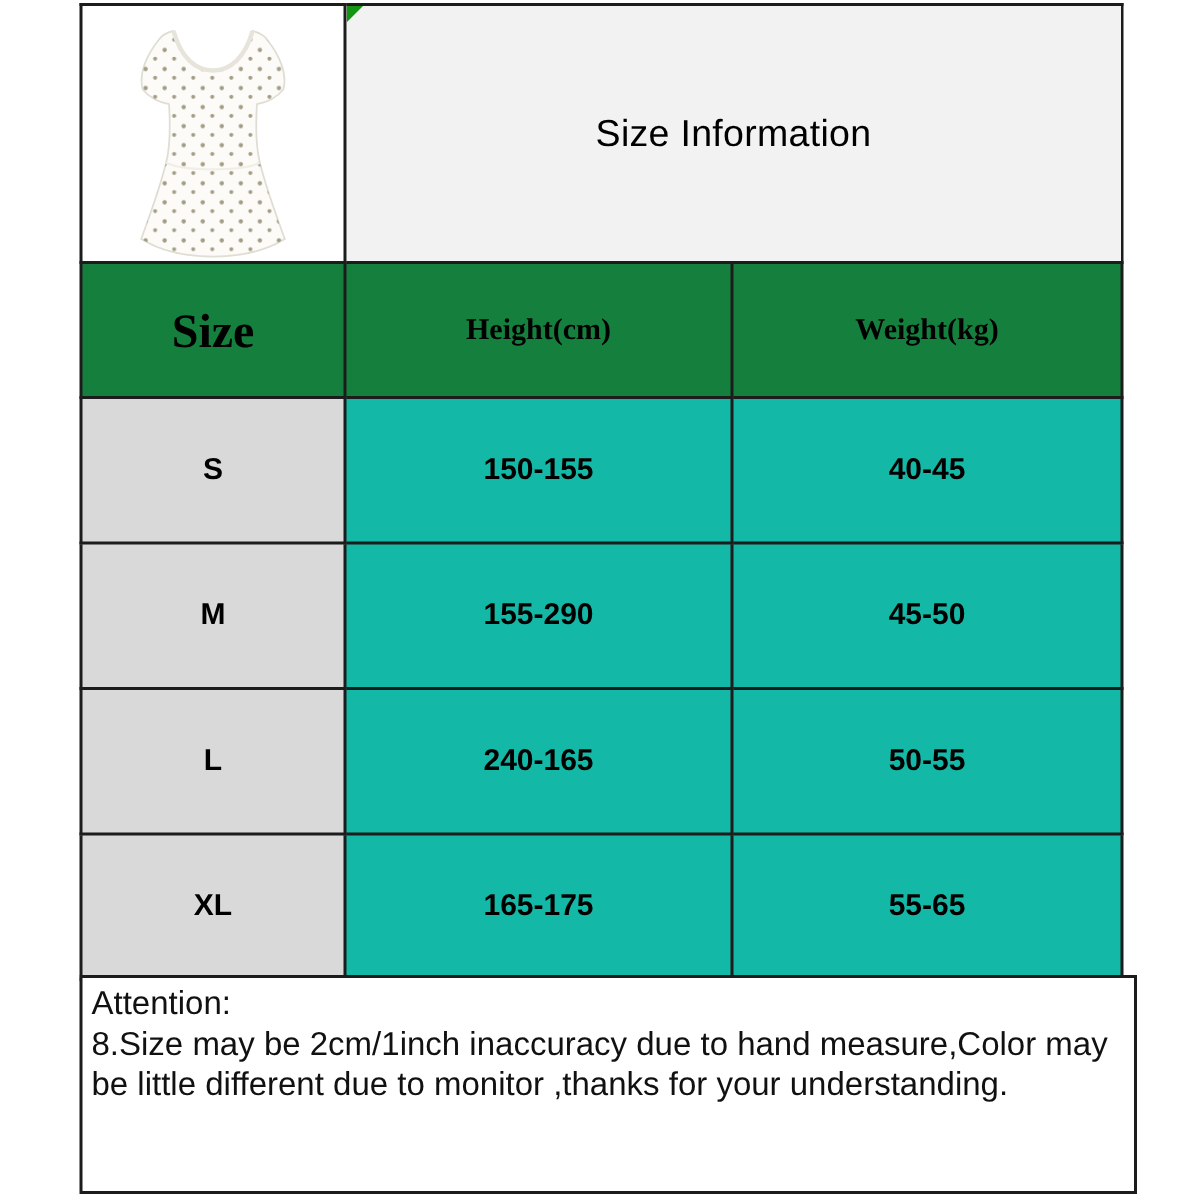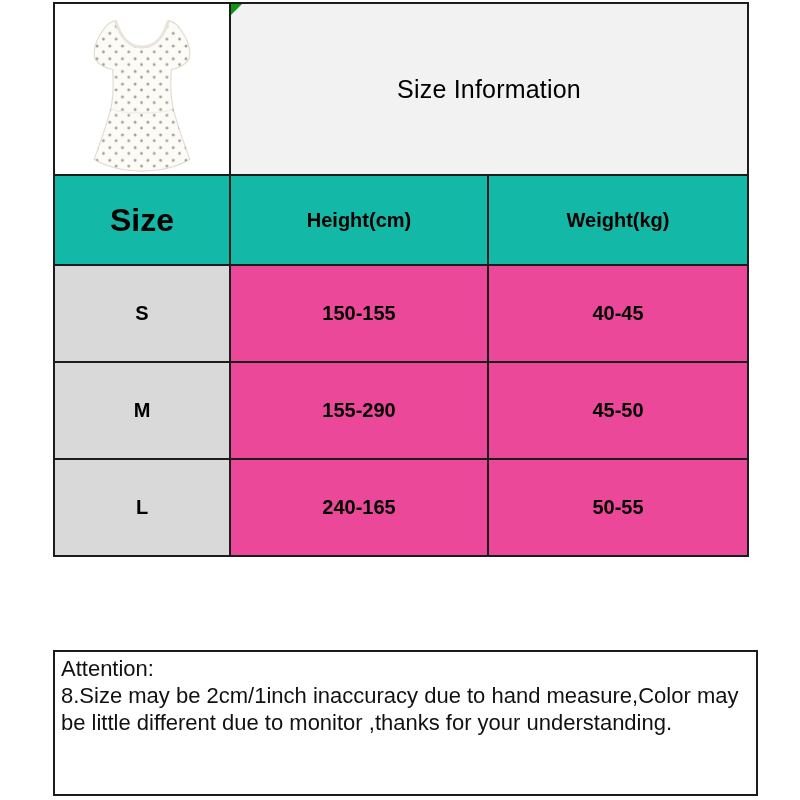--- a/index.html
+++ b/index.html
@@ -21,27 +21,27 @@
 
   td.image-cell{background:#ffffff;height:170px;padding:0;}
   td.title-cell{background:#f2f2f2;position:relative;}
   .title-text{font-size:25px;font-weight:normal;letter-spacing:0.2px;}
   .corner-marker{
     position:absolute;left:0;top:0;width:11px;height:11px;
     background:#129612;
     clip-path:polygon(0 0,100% 0,0 100%);
   }
 
-  tr.head-row td{background:#14b8a6;height:86px;}
+  tr.head-row td{background:#15803d;height:86px;font-family:Liberation Serif, serif;}
   .size-head{font-size:32px;font-weight:bold;}
   .col-head{font-size:20px;font-weight:bold;margin-top:44px;}
 
   tr.data-row td{height:93px;font-size:20px;font-weight:bold;}
   tr.data-row td.size-label{background:#d9d9d9;}
-  tr.data-row td.data-cell{background:#ec4899;}
+  tr.data-row td.data-cell{background:#14b8a6;}
 
   .attention-box{
     position:absolute;left:53px;top:650px;width:690px;height:139px;
     background:#ffffff;border:2px solid #1c1c1c;
     padding:3px 5px 0 6px;
     font-size:22px;line-height:27px;color:#111111;
   }
   .attention-box div{white-space:normal;}
 
   .dress-svg{display:block;margin:0 auto;}
@@ -128,20 +128,25 @@
       <td class="data-cell">155-290</td>
       <td class="data-cell">45-50</td>
     </tr>
 
     <tr class="data-row">
       <td class="size-label">L</td>
       <td class="data-cell">240-165</td>
       <td class="data-cell">50-55</td>
     </tr>
 
+    <tr class="data-row">
+      <td class="size-label">XL</td>
+      <td class="data-cell">165-175</td>
+      <td class="data-cell">55-65</td>
+    </tr>
   </tbody>
     </table>
 
   <div class="attention-box">
     <div>Attention:</div>
     <div>8.Size may be 2cm/1inch inaccuracy due to hand measure,Color may be little different due to monitor ,thanks for your understanding.</div>
   </div>
 
 </div>
 

